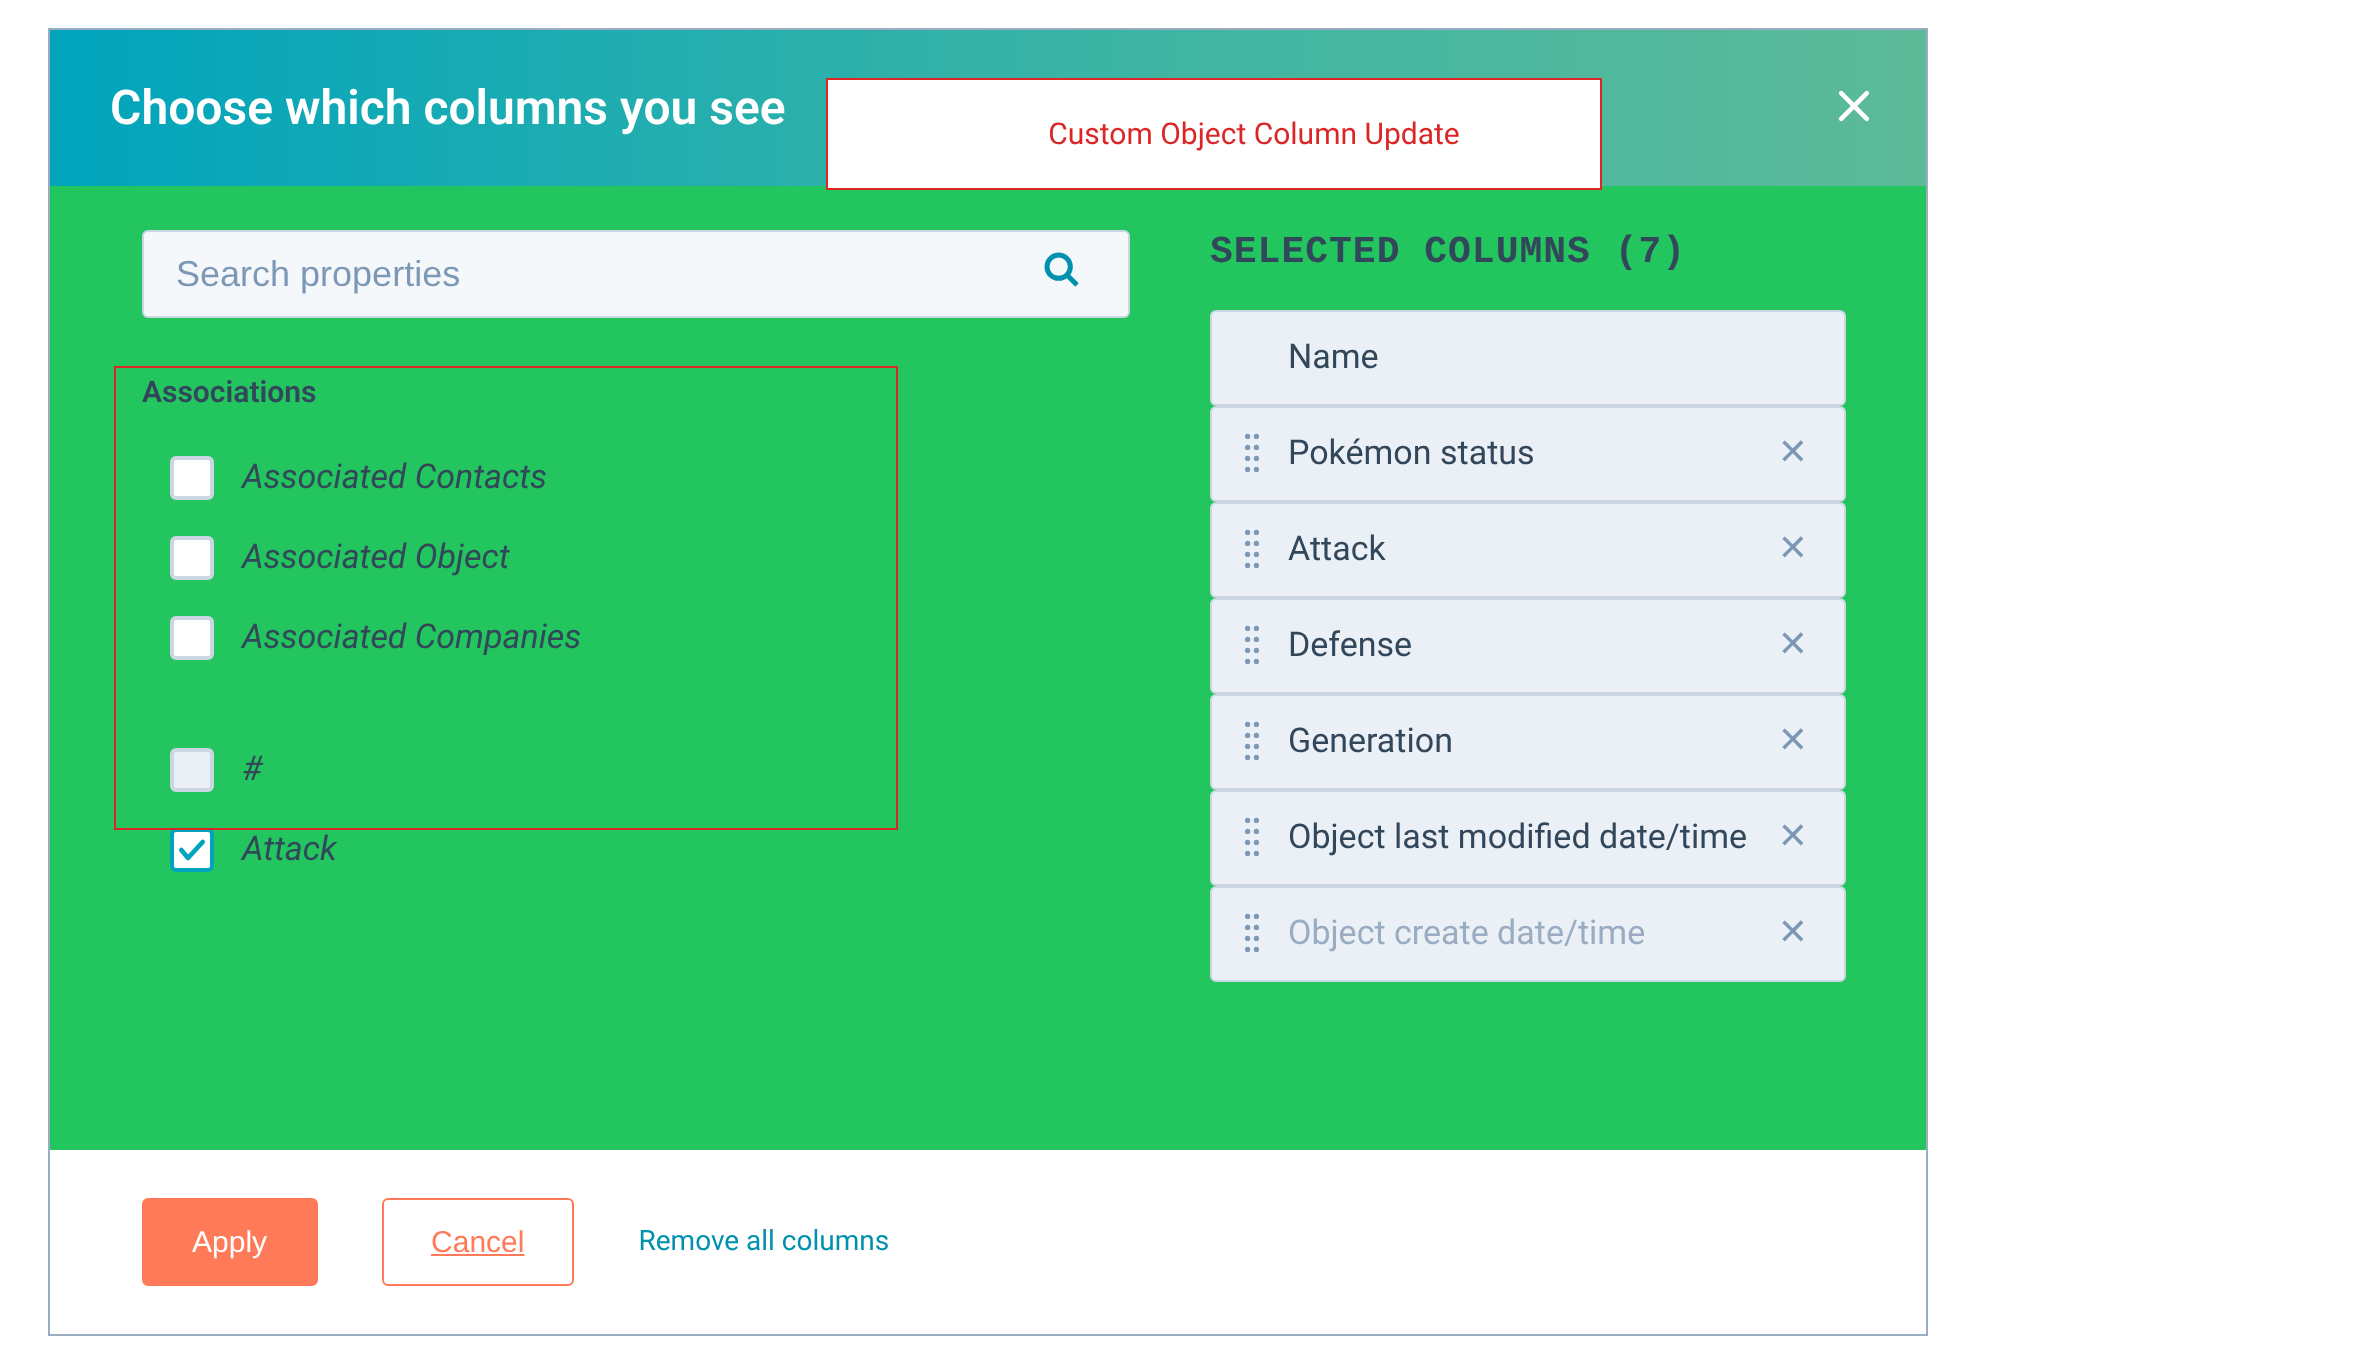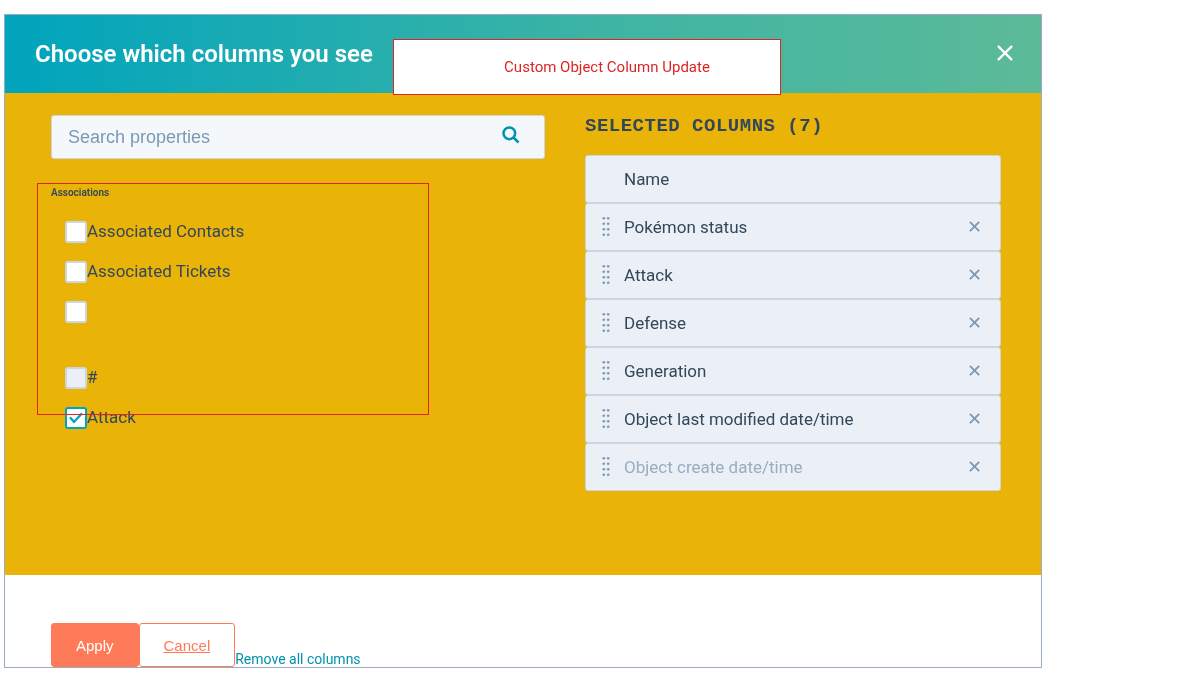--- a/index.html
+++ b/index.html
@@ -7,26 +7,26 @@
       font-family: -apple-system, BlinkMacSystemFont, "Segoe UI", Roboto, Helvetica, Arial, sans-serif;
       background: #fff;
       color: #33475b;
       width: 1184px;
       height: 682px;
       overflow: hidden;
       position: relative;
     }
     .modal {
       position: absolute;
-      left: 4px;
+      left: 24px;
       top: 14px;
-      width: 1038px;
+      width: 940px;
       height: 654px;
       border: 1px solid #99acc2;
-      background: #eab308;
+      background: #22c55e;
       overflow: hidden;
     }
     .modal-header {
       background: linear-gradient(90deg, #00a4bd 0%, #3fb5a3 60%, #5cba98 100%);
       height: 78px;
       position: relative;
       display: flex;
       align-items: center;
       padding: 0 30px;
     }
@@ -106,29 +106,32 @@
       position: absolute;
       border: 1px solid #dc2626;
       left: 32px;
       top: 90px;
       width: 392px;
       height: 232px;
       pointer-events: none;
     }
     .prop-group { margin-bottom: 26px; }
     .group-title {
-      font-size: 10px;
+      font-size: 15px;
       font-weight: 600;
       color: #33475b;
       margin-bottom: 14px;
     }
     .prop-row {
       display: flex;
+      align-items: center;
+      gap: 14px;
       padding: 9px 0 9px 14px;
       cursor: pointer;
+      font-style: italic;
     }
     .checkbox {
       width: 22px;
       height: 22px;
       border: 2px solid #cbd6e2;
       border-radius: 3px;
       flex-shrink: 0;
       display: flex;
       align-items: center;
       justify-content: center;
@@ -190,22 +193,22 @@
       padding: 4px;
     }
     .col-item.faded .col-label { color: #99acc2; }
     .footer {
       position: absolute;
       bottom: 0;
       left: 0;
       right: 0;
       height: 92px;
       display: flex;
-      align-items: flex-end;
-      gap: 0;
+      align-items: center;
+      gap: 32px;
       padding: 0 46px;
       background: #fff;
       border-top: none;
     }
     .btn {
       height: 44px;
       padding: 0 24px;
       border-radius: 3px;
       font-size: 15px;
       font-weight: 500;
@@ -260,24 +263,25 @@
       <div class="highlight-box"></div>
       <div id="groups-container">
           <div class="prop-group">
             <div class="group-title">Associations</div>
             <div class="prop-row">
               <span class="checkbox"></span>
               <span class="prop-label">Associated Contacts</span>
             </div>
             <div class="prop-row">
               <span class="checkbox"></span>
-              <span class="prop-label">Associated Tickets</span>
+              <span class="prop-label">Associated Object</span>
             </div>
             <div class="prop-row">
               <span class="checkbox"></span>
+              <span class="prop-label">Associated Companies</span>
             </div>
           </div>
           <div class="prop-group">
             <div class="prop-row">
               <span class="checkbox disabled"></span>
               <span class="prop-label">#</span>
             </div>
             <div class="prop-row">
               <span class="checkbox checked">
                 <svg width="16" height="16" viewBox="0 0 24 24" fill="none" stroke="#00a4bd" stroke-width="3.5" stroke-linecap="round" stroke-linejoin="round">

